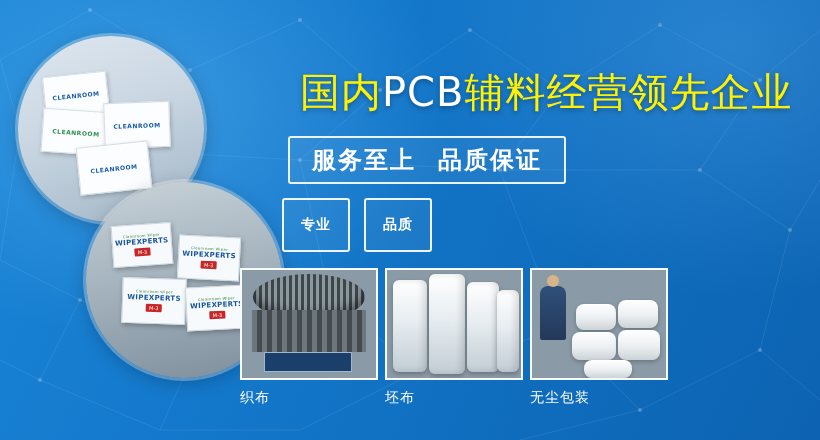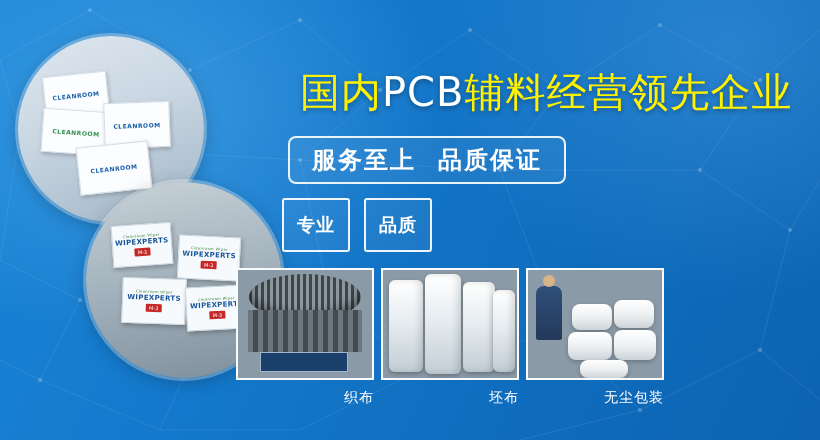--- a/index.html
+++ b/index.html
@@ -150,21 +150,21 @@
   .headline .white { color: #ffffff; }
 
   
   .subbar {
     position: absolute;
     left: 288px;
     top: 136px;
     height: 44px;
     padding: 0 22px;
     border: 2px solid rgba(255,255,255,0.9);
-    border-radius: 8px;
+    border-radius: 3px;
     display: flex;
     align-items: center;
     gap: 22px;
     color: #ffffff;
     font-size: 24px;
     font-weight: bold;
     letter-spacing: 2px;
     background: rgba(255,255,255,0.06);
   }
 
@@ -175,21 +175,21 @@
     top: 198px;
     display: flex;
     gap: 14px;
   }
   .kw {
     width: 64px;
     height: 50px;
     border: 2px solid rgba(255,255,255,0.92);
     border-radius: 3px;
     color: #ffffff;
-    font-size: 18px;
+    font-size: 14px;
     font-weight: bold;
     letter-spacing: 1px;
     display: flex;
     align-items: center;
     justify-content: center;
     background: rgba(255,255,255,0.05);
     text-align: right;
   }
 
   
@@ -197,21 +197,21 @@
     position: absolute;
     left: 240px;
     top: 268px;
     display: flex;
     gap: 11px;
   }
   .thumb {
     width: 134px;
     display: flex;
     flex-direction: column;
-    align-items: flex-end;
+    align-items: flex-start;
   }
   .thumb .pic {
     width: 134px;
     height: 108px;
     border: 2px solid rgba(255,255,255,0.95);
     position: relative;
     overflow: hidden;
     background: #8a9aa6;
   }
   .thumb .cap {

